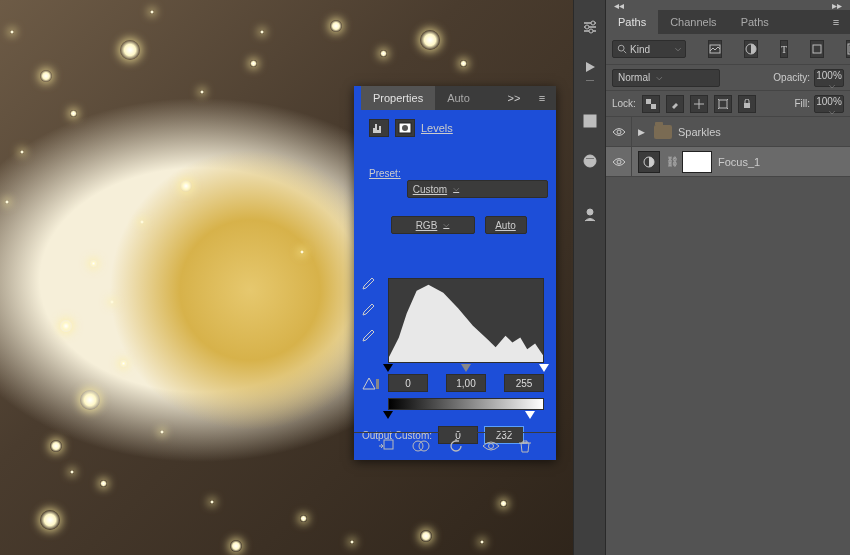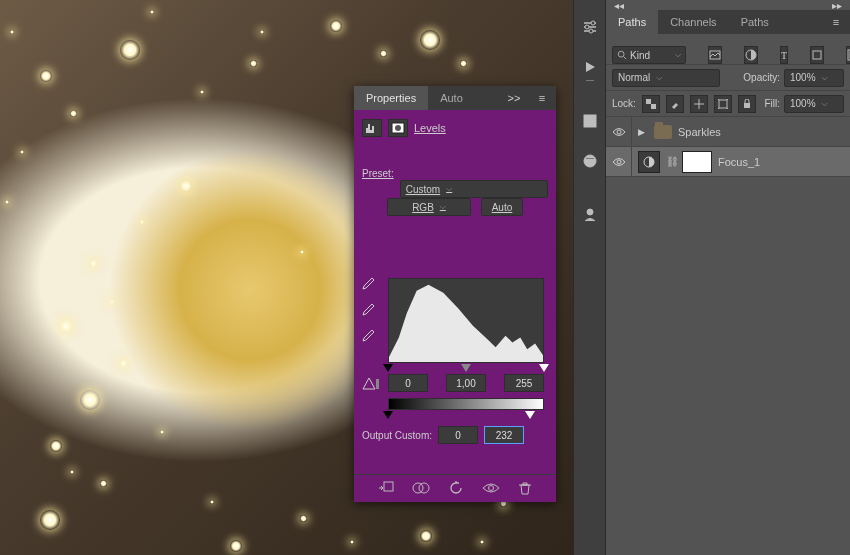--- a/index.html
+++ b/index.html
@@ -28,47 +28,47 @@
                 font-size:14px; color:#bdbdbd; }
   .ribbon .ic svg { fill:#bdbdbd; stroke:#bdbdbd; }
   
   .layers-panel { position:absolute; left:606px; top:0; width:244px; height:555px; background:#535353; color:#ccc; font-size:11px; }
   .panel-top { height:10px; background:#535353; display:flex; justify-content:space-between; padding:0 8px; align-items:center; font-size:10px; color:#ccc;}
   .tabs { display:flex; align-items:center; height:24px; background:#3b3b3b; }
   .tabs .tab { padding:0 12px; height:100%; display:flex; align-items:center; color:#aaa; }
   .tabs .tab.active { background:#535353; color:#e2e2e2; }
   .tabs .spacer { flex:1; }
   .tabs .menu-icon { width:28px; text-align:center; color:#ccc; }
-  .filter-row { display:flex; align-items:flex-end; gap:22px; height:30px; padding:0 6px; }
+  .filter-row { display:flex; align-items:center; gap:22px; height:30px; padding:0 6px; }
   .search { flex:0 0 74px; height:18px; display:flex; align-items:center; background:#3b3b3b; border:1px solid #2d2d2d; border-radius:2px; padding:0 4px; color:#ccc; font-size:10px;}
   .search svg { width:10px; height:10px; margin-right:3px; stroke:#bbb; fill:none; }
   .search .caret{ margin-left:auto; font-size:8px; color:#999;}
   .mini-btn { width:18px; height:18px; background:#3b3b3b; border:1px solid #2d2d2d; display:flex; align-items:center; justify-content:center; font-size:10px; color:#ccc;}
   .blend-row, .lock-row { display:flex; align-items:center; gap:6px; height:26px; padding:0 6px; border-top:1px solid #454545;}
   .dropdown { height:18px; background:#3b3b3b; border:1px solid #2d2d2d; border-radius:2px; padding:0 5px; display:flex; align-items:center; font-size:10px; color:#ccc; }
   .dropdown .caret{ margin-left:6px; font-size:8px; color:#999;}
   .opacity-ctl { display:flex; align-items:center; gap:4px; margin-left:auto; }
-  .opacity-ctl .val { width:60px; }
+  .opacity-ctl .val { width:30px;flex-direction:column; }
   .layer-list { border-top:1px solid #454545; }
   .layer-row { display:flex; align-items:center; height:30px; border-bottom:1px solid #454545; padding-right:6px; gap:6px;}
   .layer-row.selected { background:#6a6a6a; }
   .vis-col { width:26px; display:flex; justify-content:center; align-items:center; border-right:1px solid #454545; height:100%;}
   .eye { width:14px; height:10px; }
   .eye svg { stroke:#ccc; fill:none; }
   .chevron { font-size:9px; color:#ccc; width:10px;}
   .folder-ic { width:18px; height:14px; background:#7a6b53; border-radius:2px; position:relative;}
   .folder-ic:before{content:"";position:absolute;top:-3px;left:1px;width:8px;height:3px;background:#7a6b53;border-radius:1px 1px 0 0;}
   .mask-ic { width:30px; height:22px; background:#fff; border:1px solid #222; }
   .link-ic { width:10px; font-size:10px; color:#ccc; text-align:center;}
   .bg-thumb { width:34px; height:24px; background:linear-gradient(135deg,#3a2e1f,#7a6240 40%,#d7b24a 55%,#7a6240 70%,#3a2e1f); border:1px solid #222; }
   .lock-pad { margin-left:auto; font-size:11px; color:#ccc;}
   .layer-name { font-style: normal; }
   .layer-name.italic { font-style: italic; }
   
-  .prop-panel { position:absolute; left:354px; top:86px; width:202px; height:416px; background:#701a75; color:#ccc; font-size:11px; box-shadow:0 2px 10px rgba(0,0,0,.6);}
+  .prop-panel { position:absolute; left:354px; top:86px; width:202px; height:374px; background:#1d4ed8; color:#ccc; font-size:11px; box-shadow:0 2px 10px rgba(0,0,0,.6);padding-left:7px;}
   .prop-panel .tabs { background:#3b3b3b; }
   .prop-panel .tabs .tab.active { background:#535353; }
   .prop-body { padding:6px 8px 0 8px;text-decoration:underline; }
   .title-row { display:flex; align-items:center; gap:6px; height:24px; }
   .title-row .ic-box { width:20px; height:18px; background:#3b3b3b; border:1px solid #2d2d2d; display:flex; align-items:center; justify-content:center; }
   .row { display:flex; align-items:center; gap:6px; margin-top:8px; }
   .field-label { color:#ccc; font-size:10px; }
   .wide { flex:1;margin-top:32px; }
   .num-field { width:40px; height:18px; background:#3b3b3b; border:1px solid #2d2d2d; color:#ddd; font-size:10px; text-align:center;}
   .num-field.focus { border:1px solid #5aa0ff; background:#3b3b3b; }
@@ -155,21 +155,21 @@
     </div>
 
     <div class="row">
       <span class="field-label">Preset:</span>
       <div class="dropdown wide">
         <span>Custom</span>
           <span class="caret">⌵</span>
       </div>
     </div>
 
-    <div class="row" style="justify-content:center;gap:10px;margin-top:0;">
+    <div class="row" style="justify-content:center;gap:10px;margin-top:18px;">
       <div class="dropdown" style="width:84px;justify-content:center">
         <span>RGB</span>
           <span class="caret">⌵</span>
       </div>
       <div class="dropdown auto-btn" style="justify-content:center">
         <span>Auto</span>
       </div>
     </div>
   </div>
 

